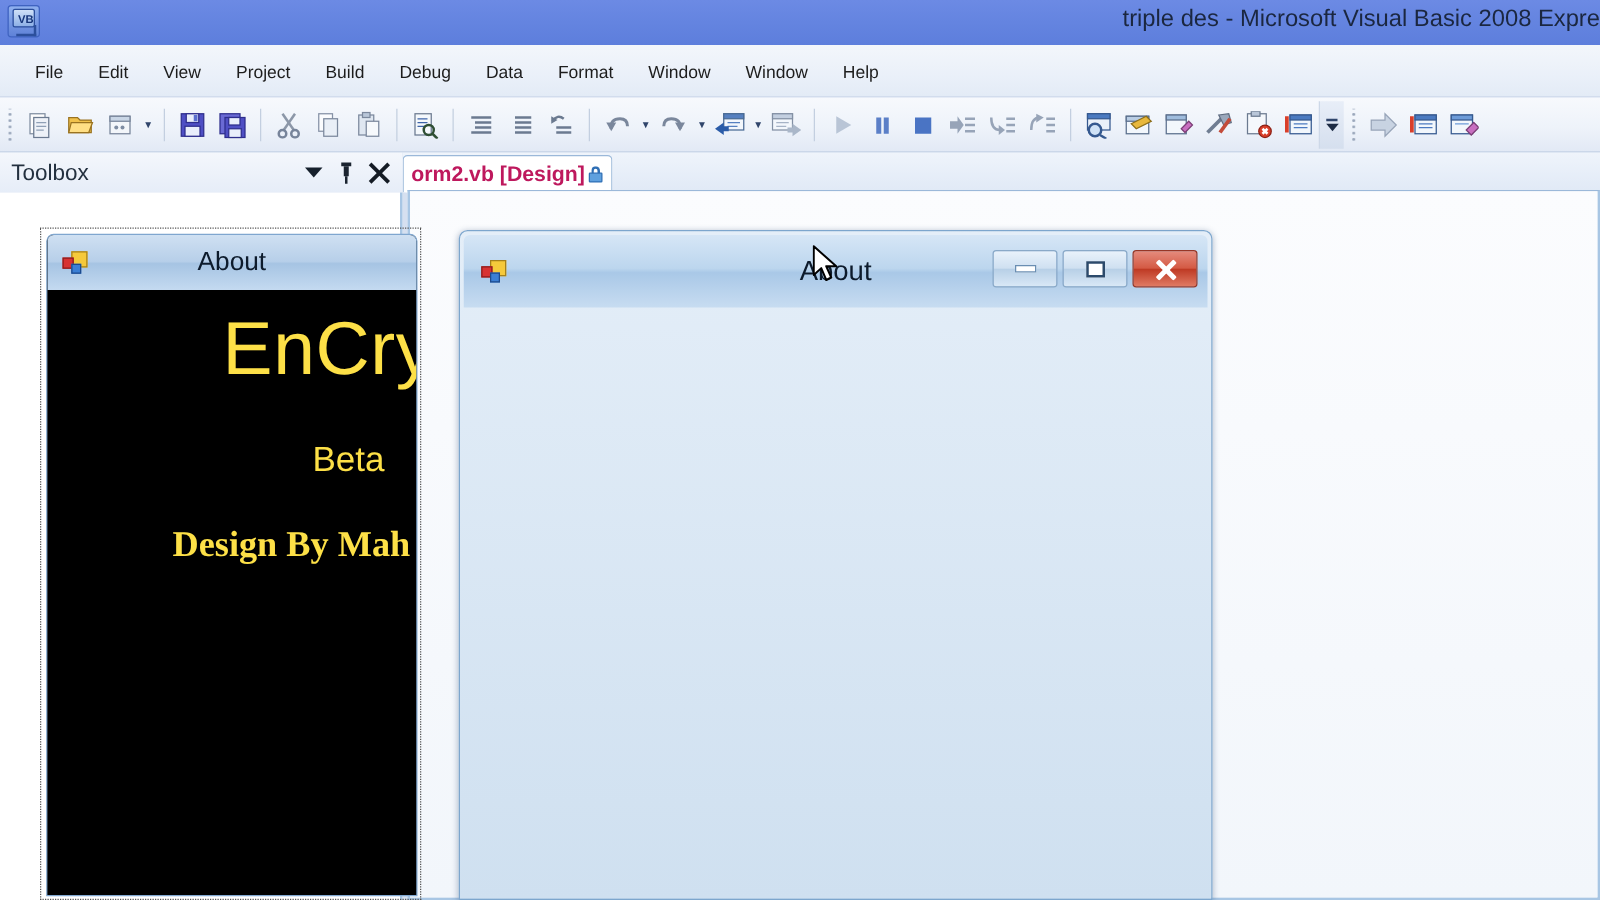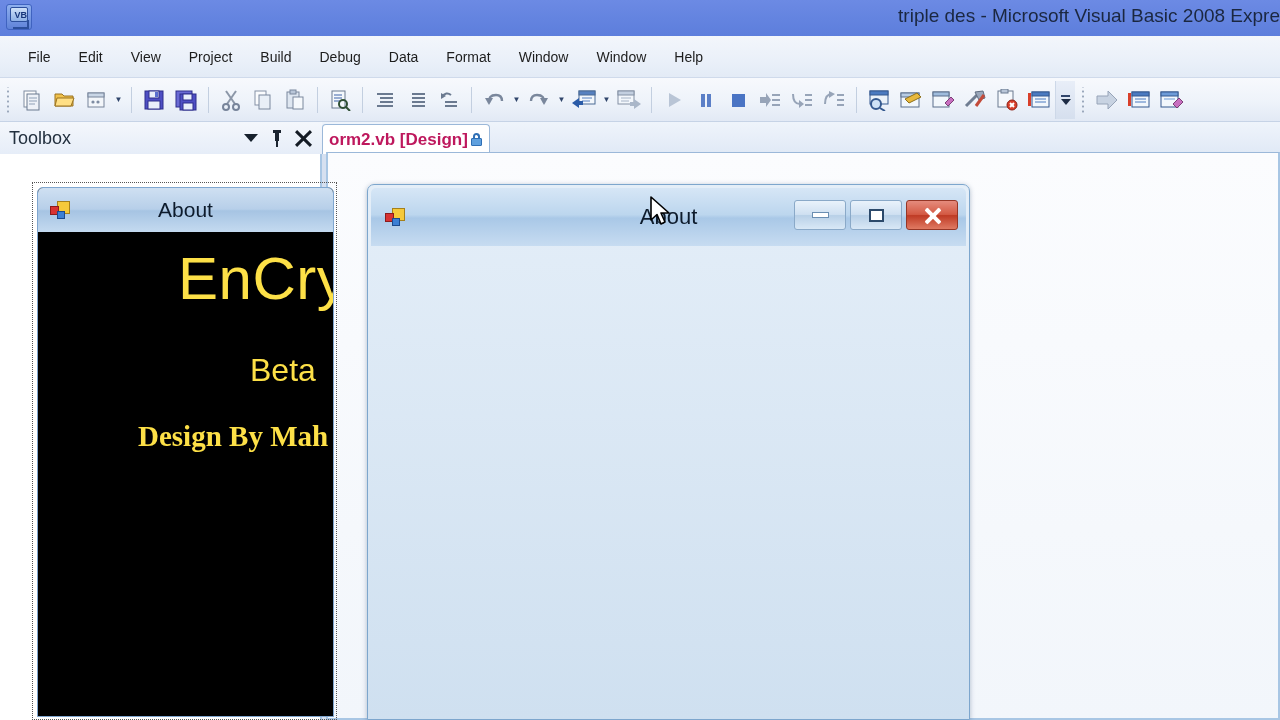--- a/index.html
+++ b/index.html
@@ -186,21 +186,21 @@
   .form-ico .sq-b { position:absolute; left:7px; bottom:0; width:8px;height:8px;background:#3b7fd4;border:1px solid #1c4a8d; }
   .form-title-txt {
     position:absolute; left:0; right:0; text-align:center;
     font-size: 21px; color: #0d1b2c;
     font-family: "Liberation Sans", sans-serif;
   }
   .form-body { position:relative; background:#000; height: 486px; }
 
   .dtxt { position:absolute; color:#fde047; white-space:nowrap; font-family:"Liberation Sans", sans-serif; }
   .dtxt-title { font-size: 60px; left: 140px; top: 12px; letter-spacing: 0.5px; }
-  .dtxt-beta  { font-size: 32px; left: 212px; top: 120px; }
+  .dtxt-beta  { font-size: 28px; left: 212px; top: 120px; }
   .dtxt-design{ font-size: 29px; left: 100px; top: 188px; font-family:"Liberation Serif", serif; font-weight: bold; }
   .dtxt-email { font-size: 30px; left: 112px; top: 246px; }
   .dtxt-mobile{ font-size: 30px; left: 162px; top: 314px; }
 
   
   .run-form {
     position: absolute; left: 367px; top: 184px; width: 603px; height: 536px;
     border-radius: 7px 7px 0 0;
     background: linear-gradient(to bottom, #e4eef8, #cfe0f0);
     border: 1px solid #7da6cd;

